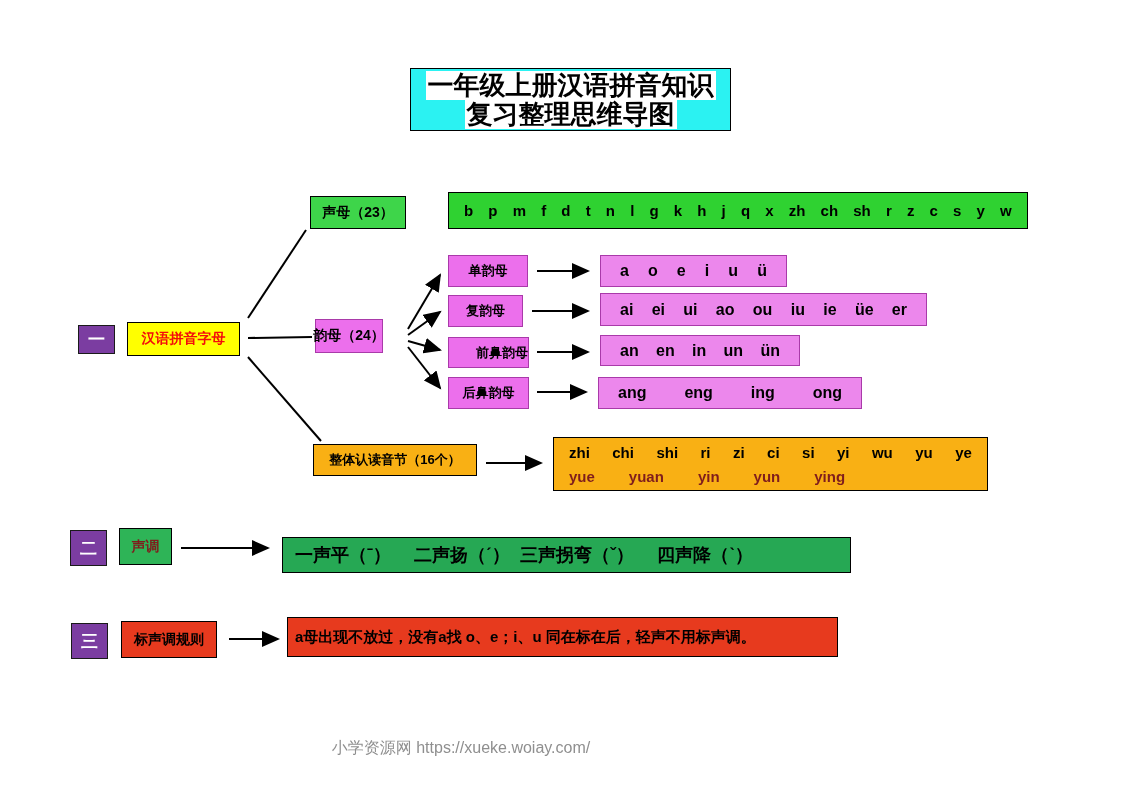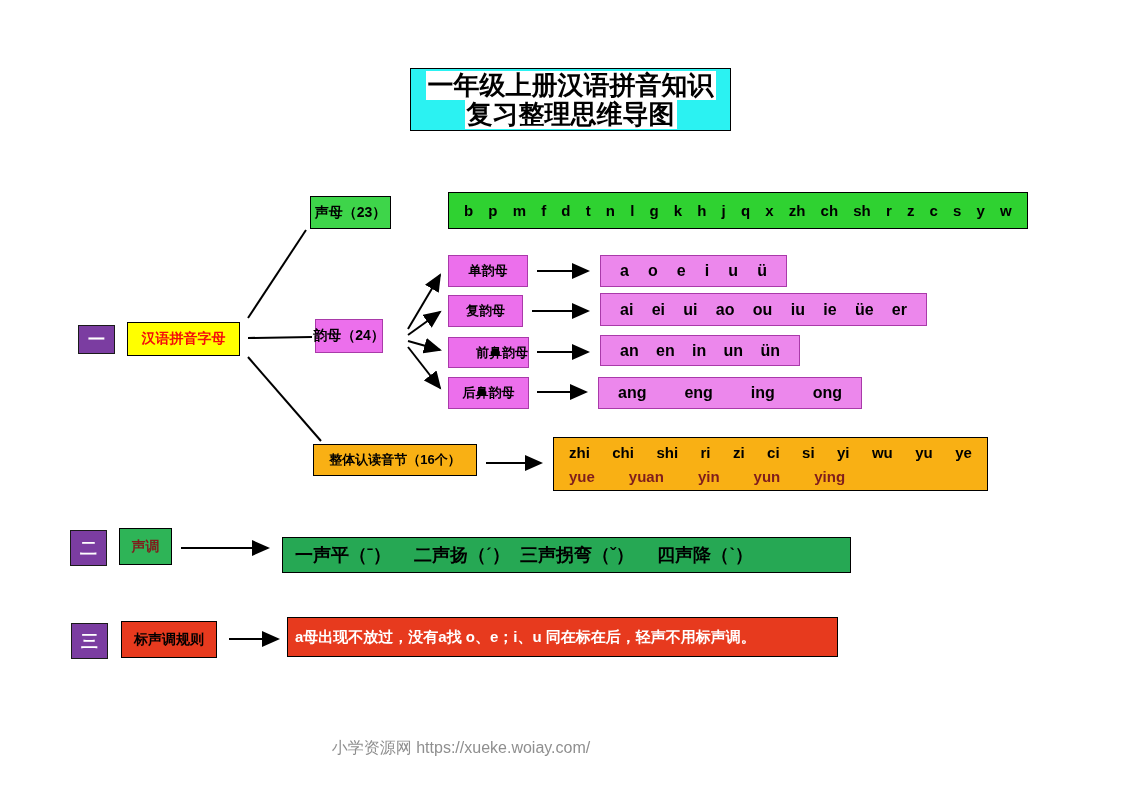--- a/index.html
+++ b/index.html
@@ -30,21 +30,21 @@
   .idx2 { left: 70px;  top: 530px; height: 36px; }
   .idx3 { left: 71px;  top: 623px; height: 36px; }
 
   .root-yellow { left: 127px; top: 322px; width: 113px; height: 34px;
     background: #ffff00; border: 1px solid #000; color: #f40b0b; font-size: 14px; }
   .root-green { left: 119px; top: 528px; width: 53px; height: 37px;
     background: #2eb457; border: 1px solid #000; color: #7f1d1d; font-size: 14px; }
   .root-red { left: 121px; top: 621px; width: 96px; height: 37px;
     background: #e73a1e; border: 1px solid #000; font-size: 14px; }
 
-  .lbl-green { left: 310px; top: 196px; width: 81px; height: 33px;
+  .lbl-green { left: 310px; top: 196px; width: 96px; height: 33px;
     background: #3ed54a; border: 1px solid #000; font-size: 14px; }
   .lbl-violet { background: #ec6fec; border: 1px solid #a93aa9; font-size: 13px; }
   .lbl-yunmu  { left: 315px; top: 319px; width: 68px; height: 34px; font-size: 14px; }
   .lbl-dan    { left: 448px; top: 255px; width: 80px; height: 32px; }
   .lbl-fu     { left: 448px; top: 295px; width: 75px; height: 32px; }
   .lbl-qian   { left: 448px; top: 337px; width: 81px; height: 31px; padding-left: 27px; }
   .lbl-hou    { left: 448px; top: 377px; width: 81px; height: 32px; }
   .lbl-orange { left: 313px; top: 444px; width: 164px; height: 32px;
     background: #f9b014; border: 1px solid #000; font-size: 13px; }
 
@@ -67,21 +67,21 @@
     font-weight: bold; font-size: 15px; color: #7f1d1d; height: 24px;
     align-items: center; padding: 0 15px; }
 
   .tones-box { left: 282px; top: 537px; width: 569px; height: 36px;
     background: #26a854; border: 1px solid #000;
     display: flex; align-items: center; padding: 0 12px;
     font-weight: bold; font-size: 18px; color: #000; white-space: pre; }
   .rule-box { left: 287px; top: 617px; width: 551px; height: 40px;
     background: #e73a1e; border: 1px solid #000;
     display: flex; align-items: center; padding: 0 7px;
-    font-weight: bold; font-size: 15px; color: #ffffff; white-space: pre; }
+    font-weight: bold; font-size: 15px; color: #000000; white-space: pre; }
 
   .footer { left: 0; top: 738px; width: 922px; text-align: center;
     color: #8f8f8f; font-size: 16px; }
 
   svg.overlay { left: 0; top: 0; pointer-events: none; }
   .ln { stroke: #000; stroke-width: 2; }
   .ar { marker-end: url(#ah); }
 </style>
 </head>
 <body>

